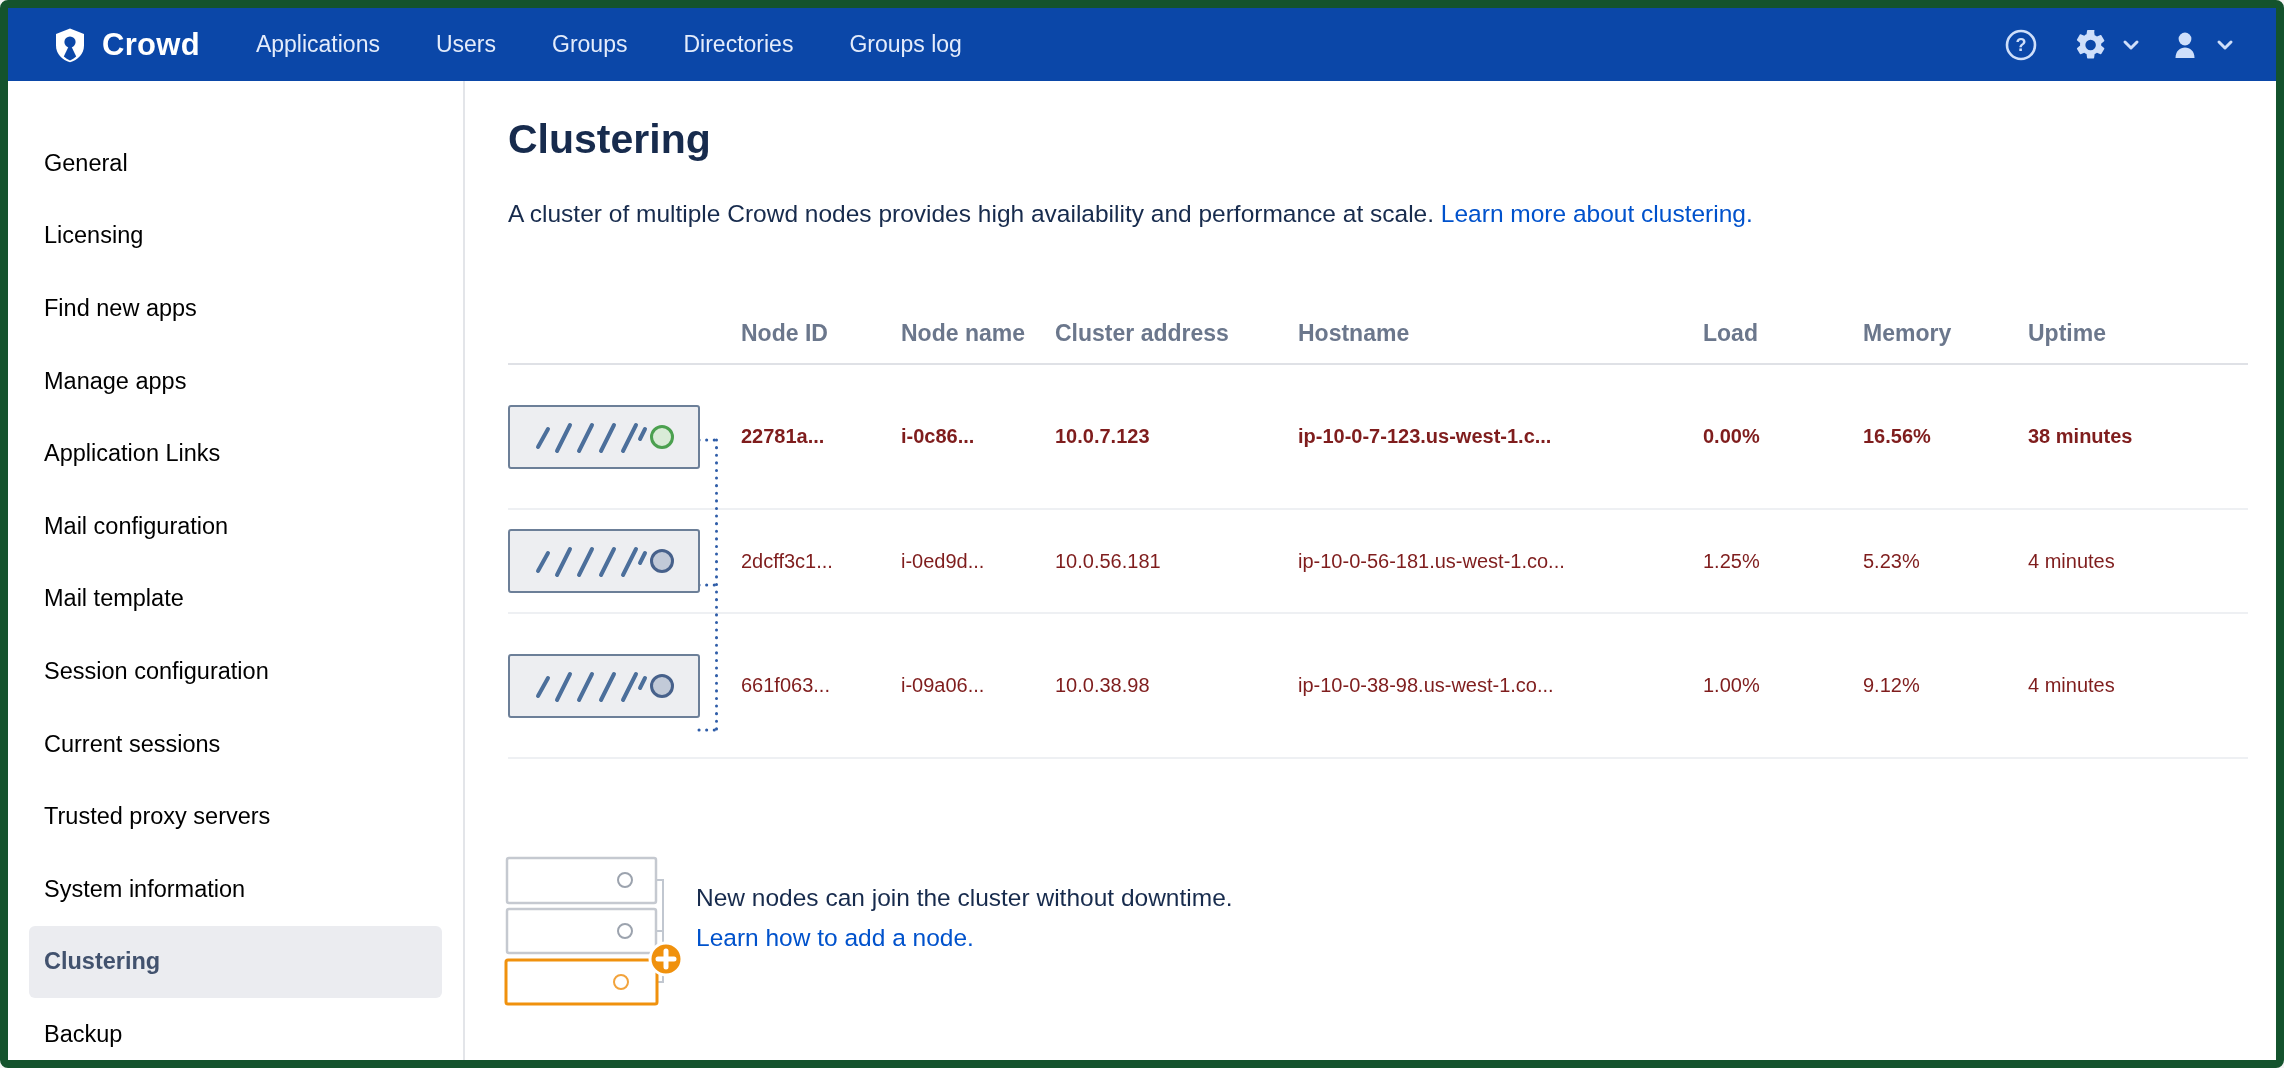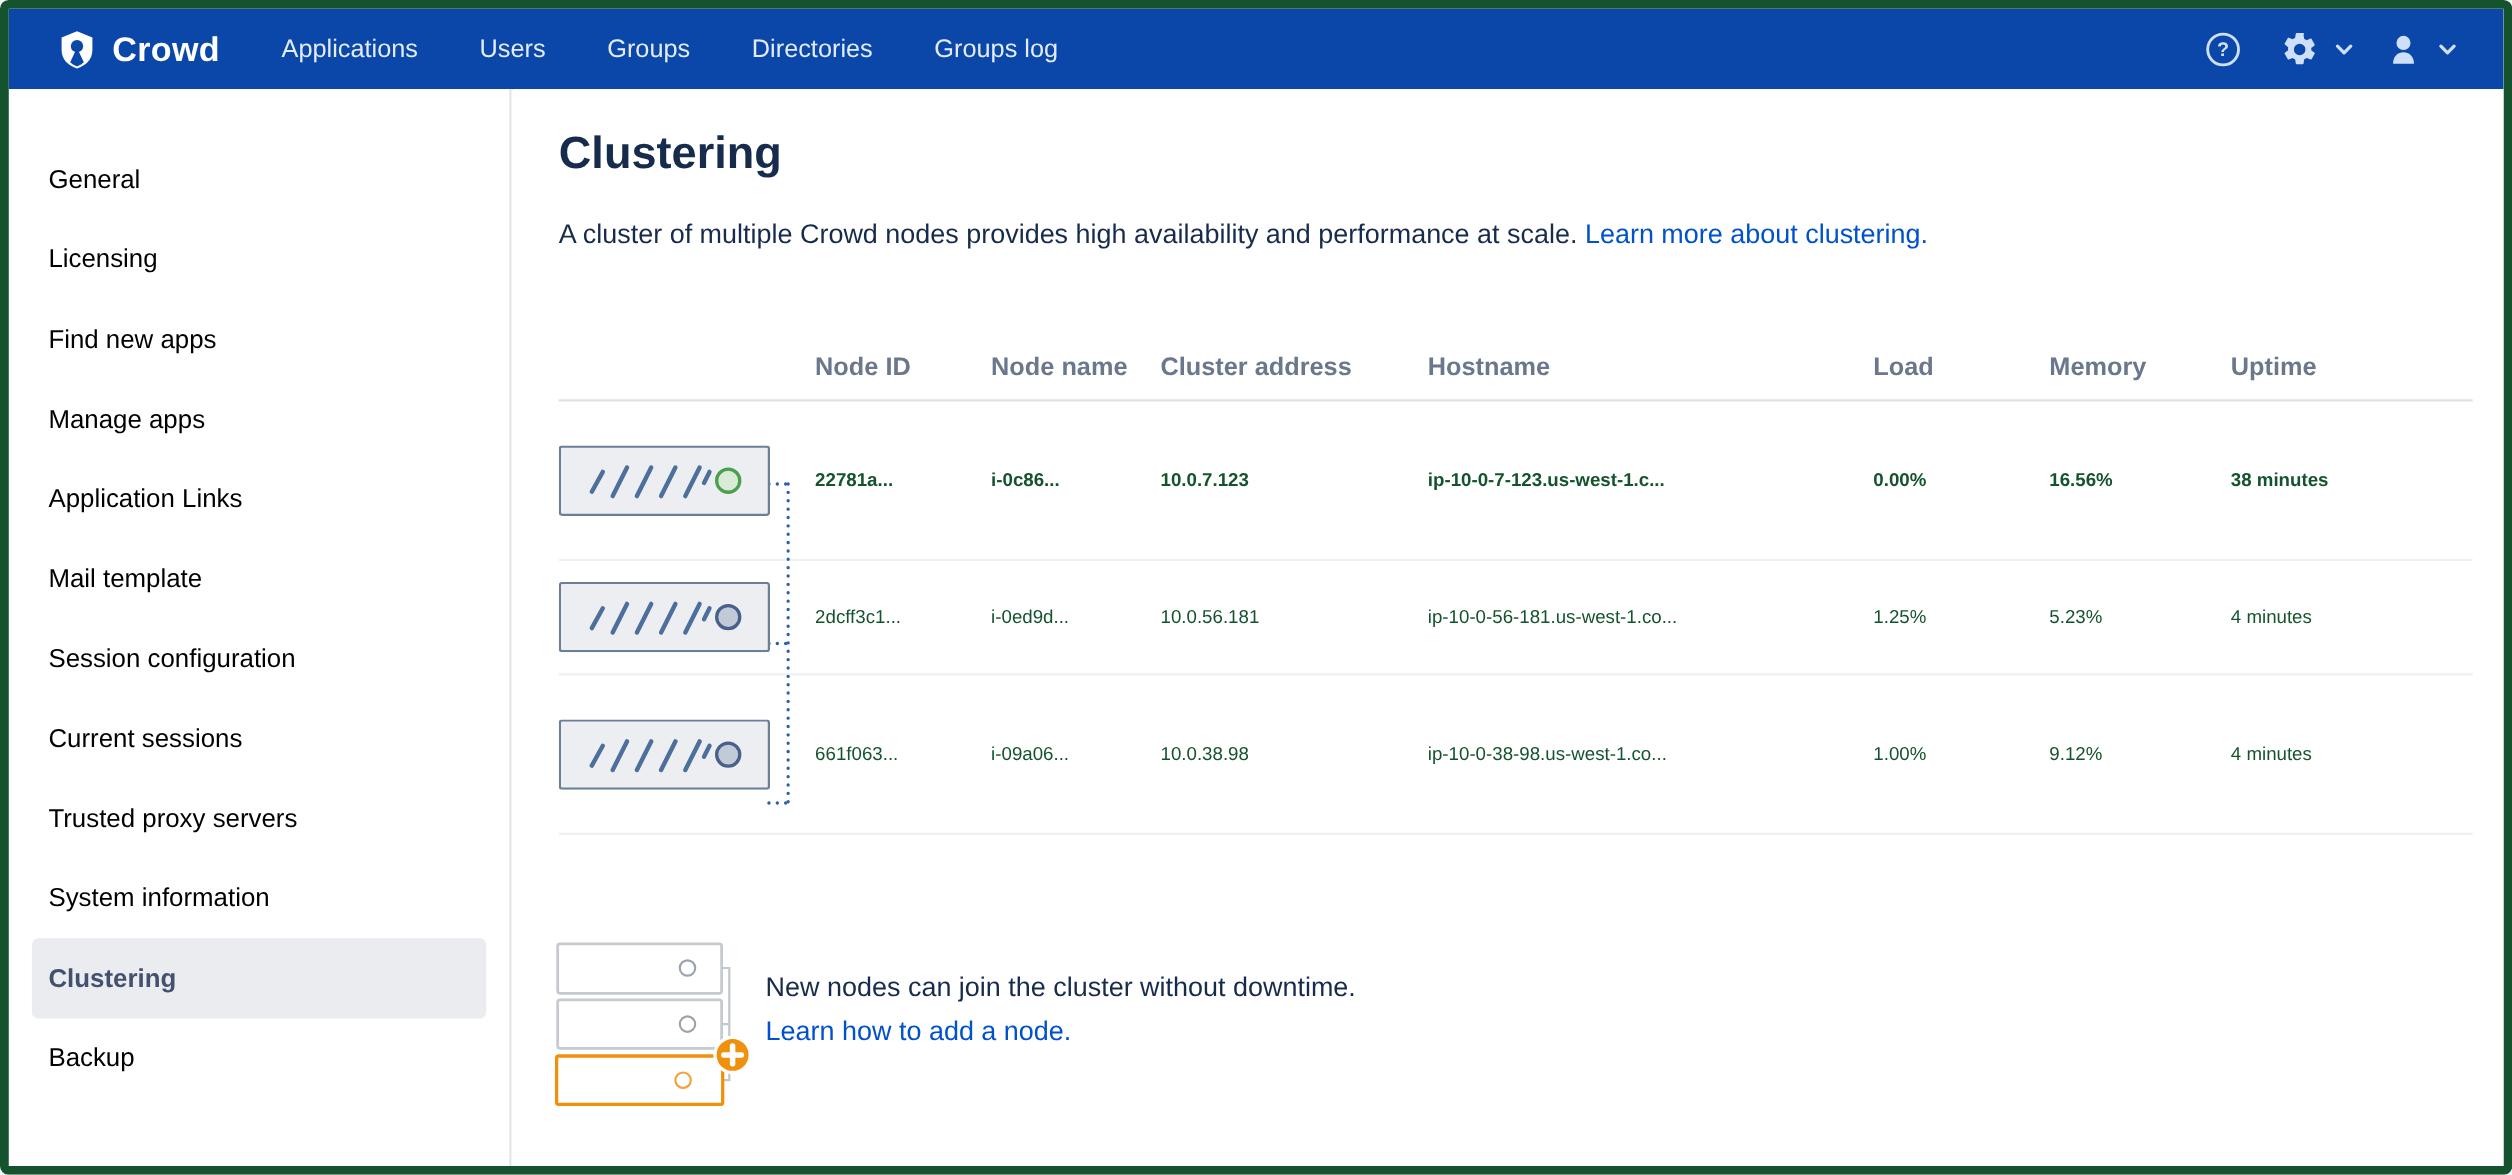--- a/index.html
+++ b/index.html
@@ -48,21 +48,21 @@
   .ctable { position:absolute; left:41px; top:222px; width:1740px; }
   .trow {
     display:grid;
     grid-template-columns:233px 160px 154px 243px 405px 160px 165px 1fr;
     align-items:center;
   }
   .thead { height:62px; border-bottom:2px solid #dfe1e6; }
   .thead .cell { font-size:23px; font-weight:600; color:#6b778c; }
   .tbody { border-bottom:2px solid #eef0f3; }
   .h145 { height:145px; } .h142 { height:104px; }
-  .cell { font-size:17px; color:#14532d; white-space:nowrap; overflow:hidden; }
+  .cell { font-size:20px; color:#7f1d1d; white-space:nowrap; overflow:hidden; }
   .row-current .cell { font-weight:700; }
 
   .node-box {
     position:relative; width:192px; height:64px; background:#edeef1;
     border:2px solid #6c7f98; border-radius:3px; display:flex; align-items:center;
   }
   .node-box svg.hatch { margin-left:22px; }
   .status-dot {
     position:absolute; right:24px; top:50%; transform:translateY(-50%);
     width:24px; height:24px; border-radius:50%;
@@ -134,20 +134,21 @@
     </div>
   </header>
 
   <aside class="sidebar">
     <ul>
       <li>General</li>
       <li>Licensing</li>
       <li>Find new apps</li>
       <li>Manage apps</li>
       <li>Application Links</li>
+      <li>Mail configuration</li>
       <li>Mail template</li>
       <li>Session configuration</li>
       <li>Current sessions</li>
       <li>Trusted proxy servers</li>
       <li>System information</li>
       <li class="selected">Clustering</li>
       <li>Backup</li>
     </ul>
   </aside>
 

